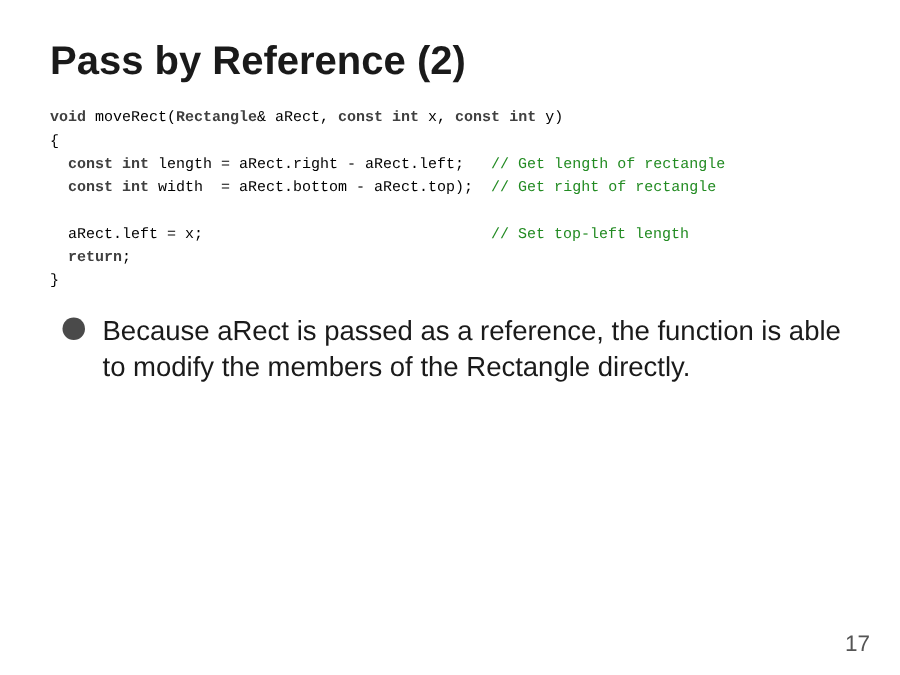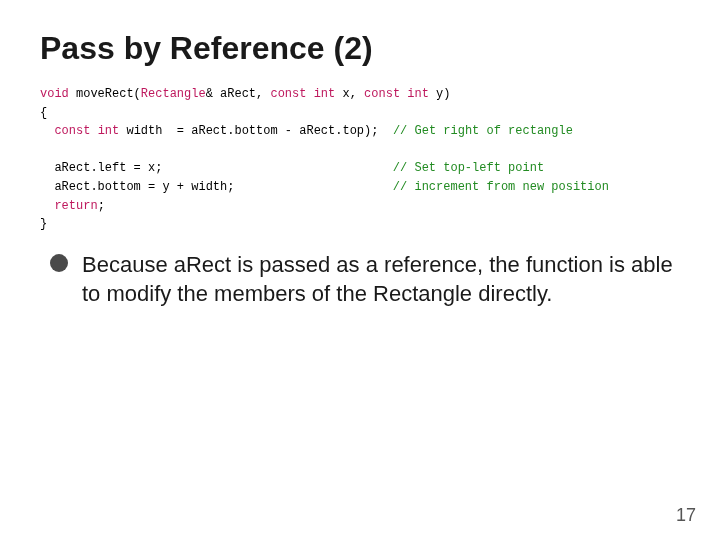--- a/index.html
+++ b/index.html
@@ -36,22 +36,22 @@
       background: #ffffff;
       font-family: 'Courier New', Courier, monospace;
       font-size: 12px;
       line-height: 1.55;
       color: #000000;
       margin-bottom: 16px;
       padding: 0;
     }
 
     .code-block .kw {
-      color: #be185d;
-      font-weight: normal;
+      color: #404040;
+      font-weight: bold;
     }
 
     .code-block .comment {
       color: #228B22;
     }
 
     .code-line {
       display: block;
       white-space: pre;
     }
@@ -93,24 +93,24 @@
 <body>
 
 <div class="slide">
 
   <div class="title">Pass by Reference (2)</div>
 
   <div class="code-block">
 
     <span class="code-line"><span class="kw">void</span> moveRect(<span class="kw">Rectangle</span>&amp; aRect, <span class="kw">const</span> <span class="kw">int</span> x, <span class="kw">const</span> <span class="kw">int</span> y)</span>
     <span class="code-line">{</span>
+    <span class="code-line">  <span class="kw">const</span> <span class="kw">int</span> length = aRect.right - aRect.left;   <span class="comment">// Get length of rectangle</span></span>
     <span class="code-line">  <span class="kw">const</span> <span class="kw">int</span> width  = aRect.bottom - aRect.top);  <span class="comment">// Get right of rectangle</span></span>
     <span class="code-line"> </span>
-    <span class="code-line">  aRect.left = x;                                <span class="comment">// Set top-left point</span></span>
-    <span class="code-line">  aRect.bottom = y + width;                      <span class="comment">// increment <span>from</span> new position</span></span>
+    <span class="code-line">  aRect.left = x;                                <span class="comment">// Set top-left length</span></span>
     <span class="code-line">  <span class="kw">return</span>;</span>
     <span class="code-line">}</span>
 
   </div>
 
   <div class="bullet-section">
     <div class="bullet-icon"></div>
     <div class="bullet-text">Because aRect is passed as a reference, the function is able to modify the members of the Rectangle directly.</div>
   </div>
 

